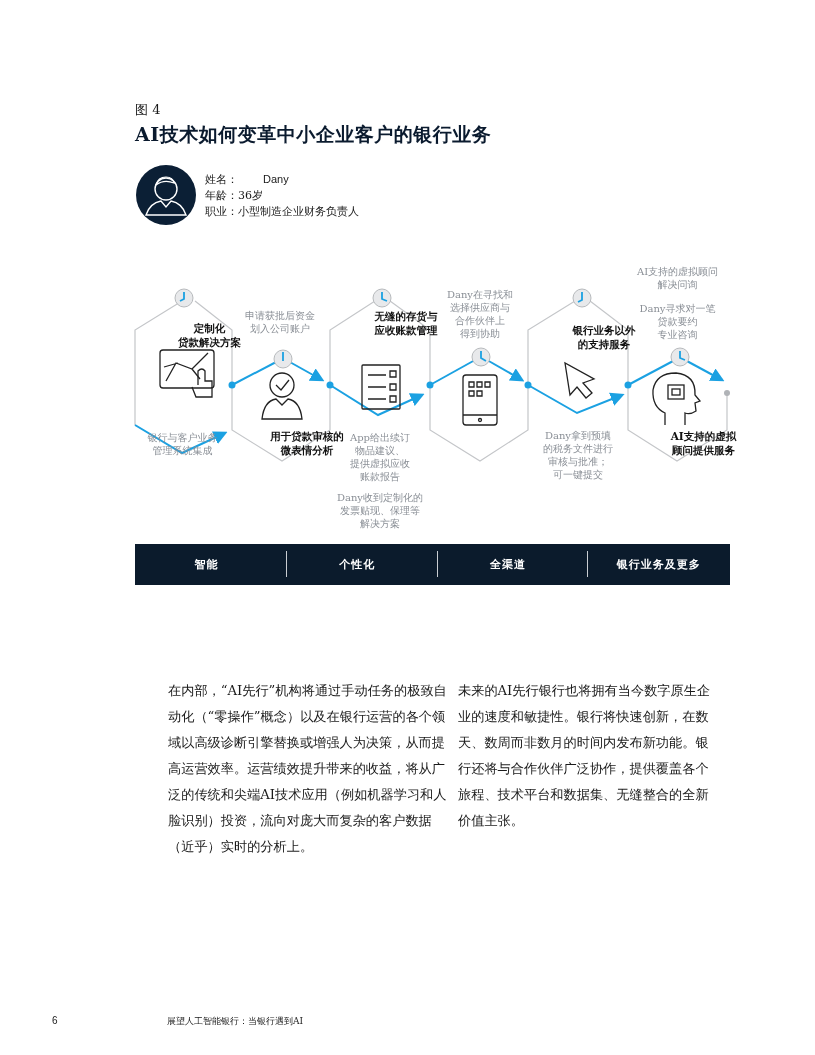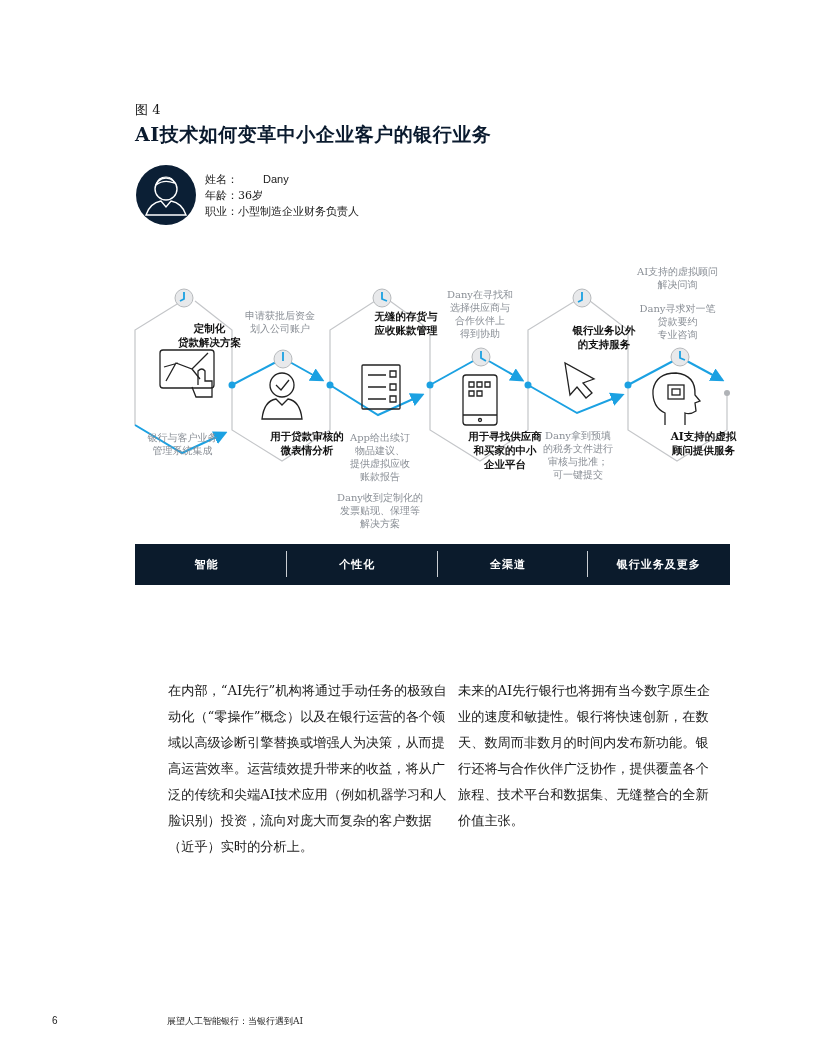--- a/index.html
+++ b/index.html
@@ -134,23 +134,20 @@
       </g>
     </g>
   </svg>
 
   <div class="node-title" style="left:5px;top:86px;width:97px;white-space:pre;">定制化
 贷款解决方案</div>
   <div class="node-title" style="left:102px;top:194px;width:98px;white-space:pre;">用于贷款审核的
 微表情分析</div>
   <div class="node-title" style="left:200px;top:74px;width:100px;white-space:pre;">无缝的存货与
 应收账款管理</div>
-  <div class="node-title" style="left:300px;top:194px;width:98px;white-space:pre;">用于寻找供应商
-和买家的中小
-企业平台</div>
   <div class="node-title" style="left:398px;top:88px;width:100px;white-space:pre;">银行业务以外
 的支持服务</div>
   <div class="node-title" style="left:498px;top:194px;width:99px;white-space:pre;">AI支持的虚拟
 顾问提供服务</div>
 
   <div class="note" style="left:100px;top:74px;width:100px;white-space:pre;">申请获批后资金
 划入公司账户</div>
   <div class="note" style="left:0px;top:196px;width:105px;white-space:pre;">银行与客户业务
 管理系统集成</div>
   <div class="note" style="left:300px;top:53px;width:100px;white-space:pre;">Dany在寻找和

